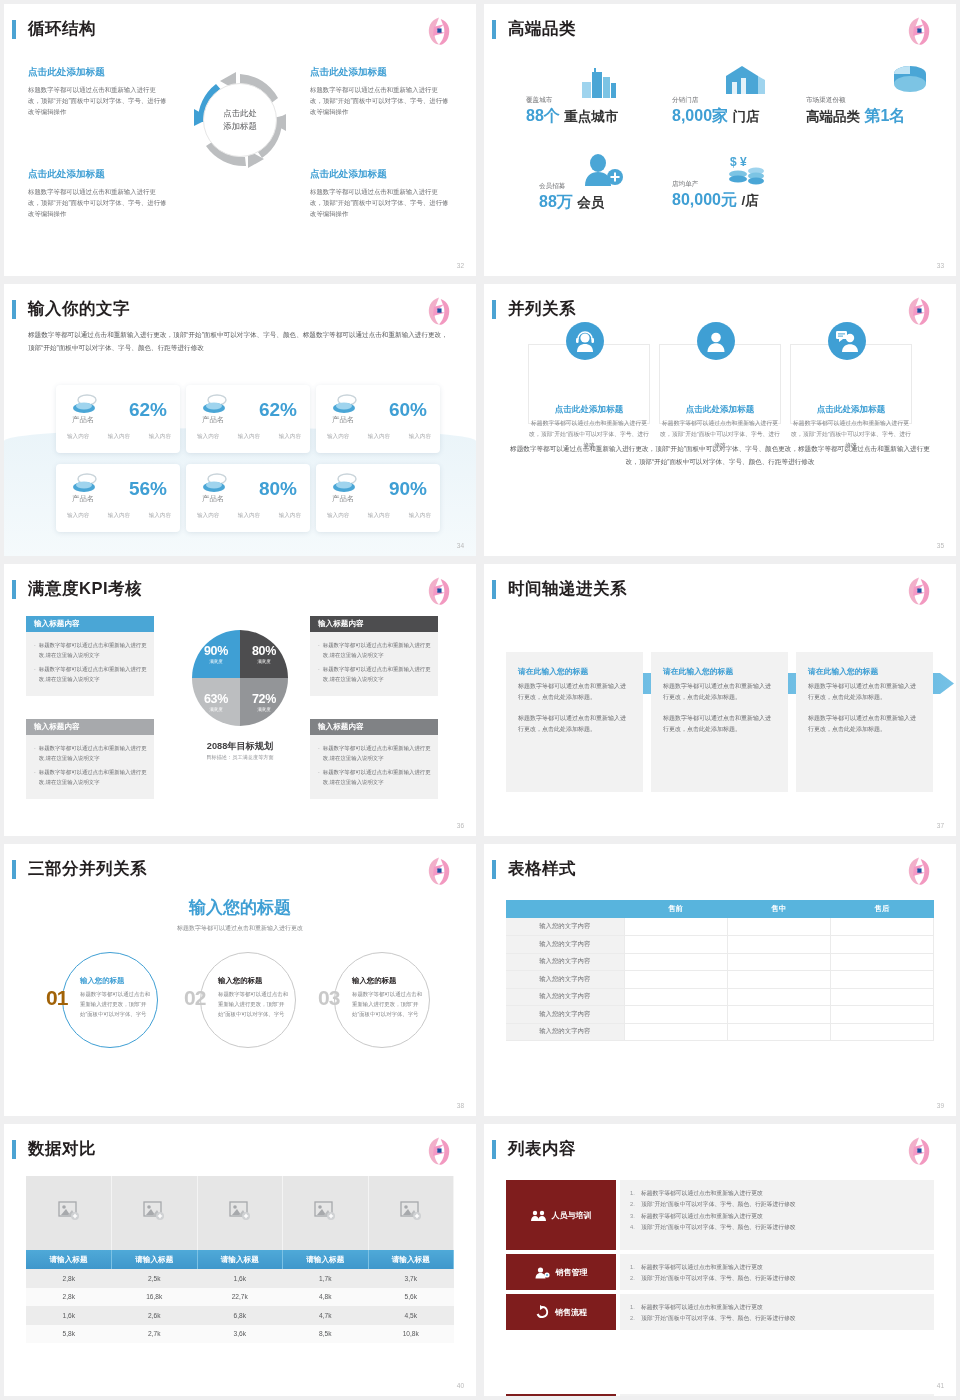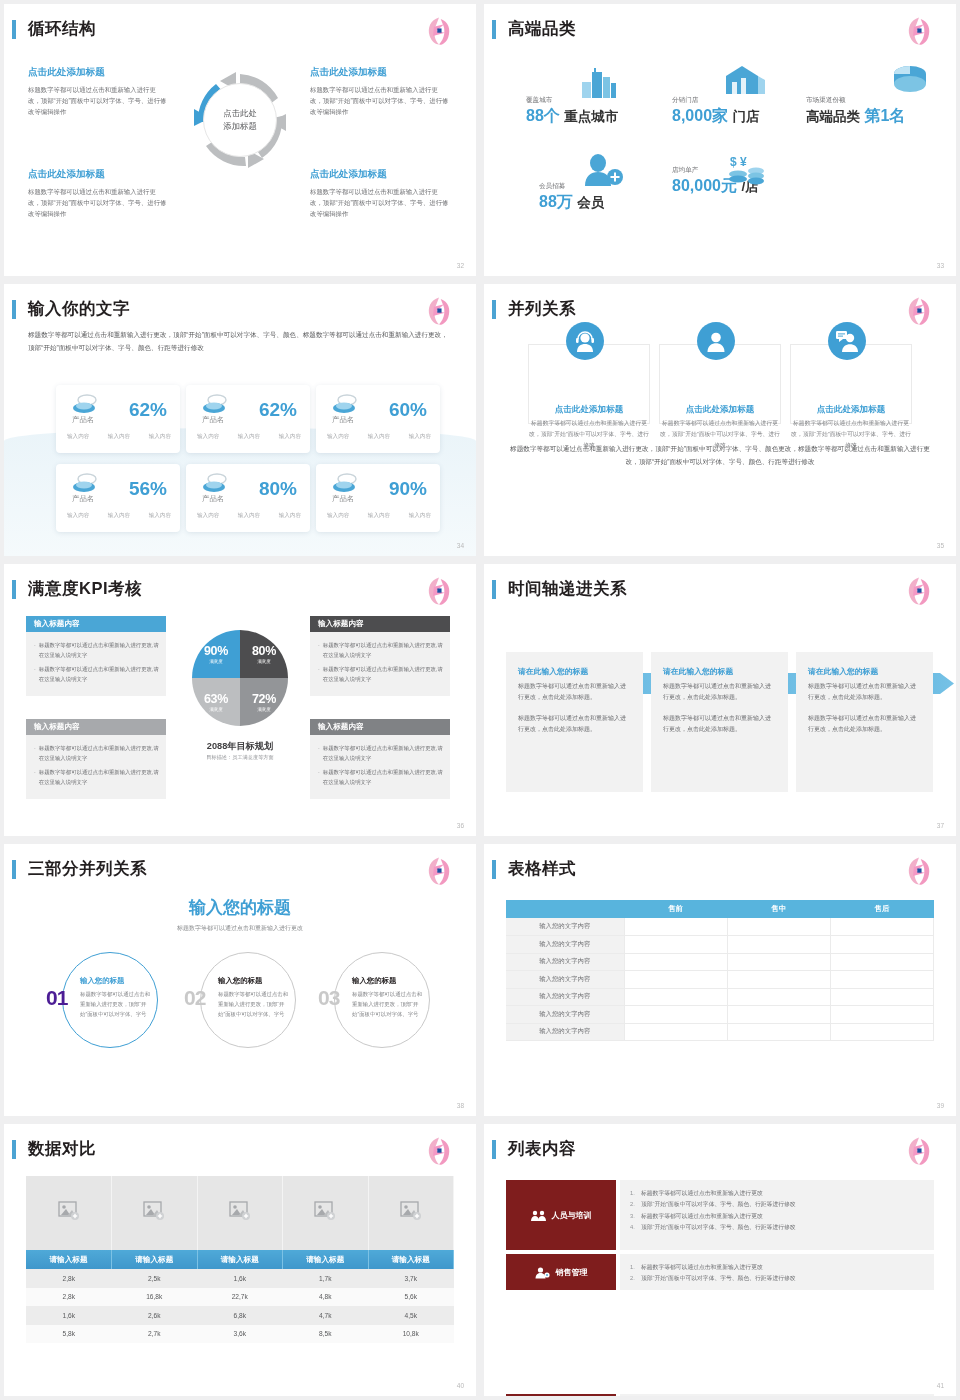--- a/index.html
+++ b/index.html
@@ -89,21 +89,21 @@
   .pc-circ {
     position: absolute; top: 38px; width: 38px; height: 38px;
     border-radius: 50%; background: #3f9fd4;
     display: flex; align-items: center; justify-content: center;
   }
   .pc-h { position: absolute; top: 120px; width: 122px; text-align: center; font-size: 8.6px; font-weight: bold; color: #3f9fd4; }
   .pc-p { position: absolute; top: 134px; width: 122px; text-align: center; font-size: 5.8px; line-height: 1.9; color: #808285; }
   .pc-foot { position: absolute; left: 24px; top: 158px; width: 424px; text-align: center; font-size: 6.6px; line-height: 2; color: #58595b; }
 
   
-  .kp-panel { position: absolute; width: 140px; }
+  .kp-panel { position: absolute; width: 128px; }
   .kp-head { height: 16px; line-height: 16px; padding-left: 8px; color: #fff; font-size: 7.6px; font-weight: bold; }
   .kp-body { background: #f1f1f1; padding: 8px 7px; min-height: 58px; }
   .kp-li { display: flex; font-size: 5.4px; line-height: 1.85; color: #6d6e71; margin-bottom: 4px; }
   .kp-li .dot { margin: 0 3px 0 1px; }
   .pie { position: absolute; left: 188px; top: 66px; width: 96px; height: 96px; }
   .quad { position: absolute; width: 48px; height: 48px; color: #fff; display: flex; flex-direction: column; align-items: center; justify-content: center; }
   .quad b { font-size: 12.5px; font-weight: bold; letter-spacing: -.3px; }
   .quad span { font-size: 4.4px; margin-top: 1px; }
   .pie-cap { position: absolute; left: 150px; top: 176px; width: 172px; text-align: center; }
   .pie-cap .t { font-size: 9.2px; color: #414042; font-weight: bold; }
@@ -115,21 +115,21 @@
   .step-card { position: absolute; top: 88px; width: 137px; height: 140px; background: #f2f2f2; padding: 14px 12px; }
   .step-h { font-size: 7.8px; font-weight: bold; color: #3f9fd4; margin-bottom: 4px; }
   .step-p { font-size: 6px; line-height: 1.85; color: #6d6e71; margin-bottom: 10px; }
 
   
   .big-h { position: absolute; top: 52px; width: 472px; text-align: center; font-size: 17px; font-weight: bold; color: #3f9fd4; }
   .big-s { position: absolute; top: 80px; width: 472px; text-align: center; font-size: 6px; color: #8a8c8e; }
   .ring { position: absolute; top: 108px; width: 96px; height: 96px; border-radius: 50%; border: 1px solid #c9c9c9; }
   .ring.act { border-color: #3f9fd4; }
   .cnum { position: absolute; top: 142px; font-size: 21px; font-weight: bold; color: #c9c9c9; letter-spacing: -1px; }
-  .cnum.act { color: #4c1d95; }
+  .cnum.act { color: #a16207; }
   .ctxt { position: absolute; top: 132px; width: 74px; }
   .ctxt .h { font-size: 7.4px; font-weight: bold; color: #231f20; margin-bottom: 3px; }
   .ctxt .h.act { color: #3f9fd4; }
   .ctxt .p { font-size: 5.4px; line-height: 1.85; color: #808285; }
 
   
   .tbl { position: absolute; left: 22px; top: 56px; width: 428px; border-collapse: collapse; }
   .tbl th { background: #58b4dd; color: #fff; font-size: 7.4px; font-weight: bold; height: 18px; }
   .tbl th:first-child { width: 118px; }
   .tbl td { height: 17.5px; font-size: 6.4px; border-bottom: 1px solid #ebebeb; border-right: 1px solid #ebebeb; }
@@ -265,21 +265,21 @@
       </div>
     </div>
     <svg class="kpi-icon" style="left:96px;top:150px" width="44" height="32" viewBox="0 0 44 32">
       <ellipse cx="18" cy="9" rx="8" ry="9" fill="#4aa6d6"></ellipse>
       <path d="M5 32 C5 22 11 18 18 18 C25 18 31 22 31 32 Z" fill="#4aa6d6"></path>
       <circle cx="35" cy="23" r="8" fill="#4aa6d6"></circle>
       <rect x="34" y="18.5" width="2" height="9" fill="#fff"></rect>
         <rect x="30.5" y="22" width="9" height="2" fill="#fff"></rect>
     </svg>
 
-    <div class="kpi-item" style="left:188px;top:162px">
+    <div class="kpi-item" style="left:188px;top:176px">
       <div class="kpi-cap">店均单产</div>
       <div class="kpi-val">
         <span>80,000元</span>
         <span class="dark">/店</span>
       </div>
     </div>
     <svg class="kpi-icon" style="left:242px;top:150px" width="42" height="32" viewBox="0 0 42 32">
       <text x="4" y="12" font-size="12" font-weight="bold" fill="#4aa6d6" font-family="sans-serif">$</text>
       <text x="14" y="12" font-size="12" font-weight="bold" fill="#4aa6d6" font-family="sans-serif">¥</text>
       <ellipse cx="12" cy="20" rx="9" ry="3.6" fill="#7cc4e4"></ellipse>
@@ -850,20 +850,39 @@
             <span class="n">1.</span>
             <span>标题数字等都可以通过点击和重新输入进行更改</span>
           </div>
         <div class="lsli">
             <span class="n">2.</span>
             <span>顶部“开始”面板中可以对字体、字号、颜色、行距等进行修改</span>
           </div>
       </div>
     </div>
 
+    <div class="lsrow" style="top:170px;height:36px">
+      <div class="lsbtn">
+        <svg width="14" height="14" viewBox="0 0 14 14">
+            <path d="M7 1 A6 6 0 1 1 1.6 9.4 L3.5 8.4 A4 4 0 1 0 7 3 Z" fill="#fff"></path>
+            <polygon points="5,0 9,2.6 5,5" fill="#fff"></polygon>
+          </svg>
+        <span>销售流程</span>
+      </div>
+      <div class="lsbody">
+        <div class="lsli">
+            <span class="n">1.</span>
+            <span>标题数字等都可以通过点击和重新输入进行更改</span>
+          </div>
+        <div class="lsli">
+            <span class="n">2.</span>
+            <span>顶部“开始”面板中可以对字体、字号、颜色、行距等进行修改</span>
+          </div>
+      </div>
+    </div>
 
 
 
     <div class="lsrow" style="top:270px;height:26px">
       <div class="lsbtn">
         
         
       </div>
       <div class="lsbody" style="display:flex;align-items:center">
         

